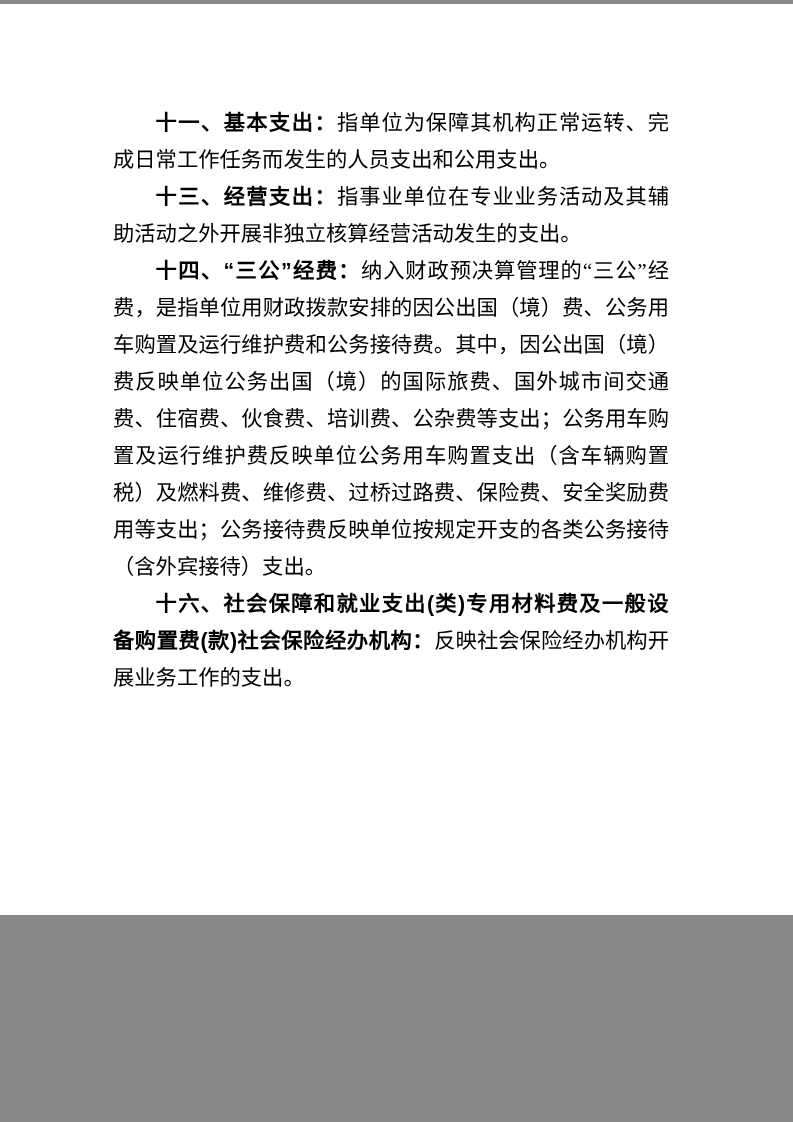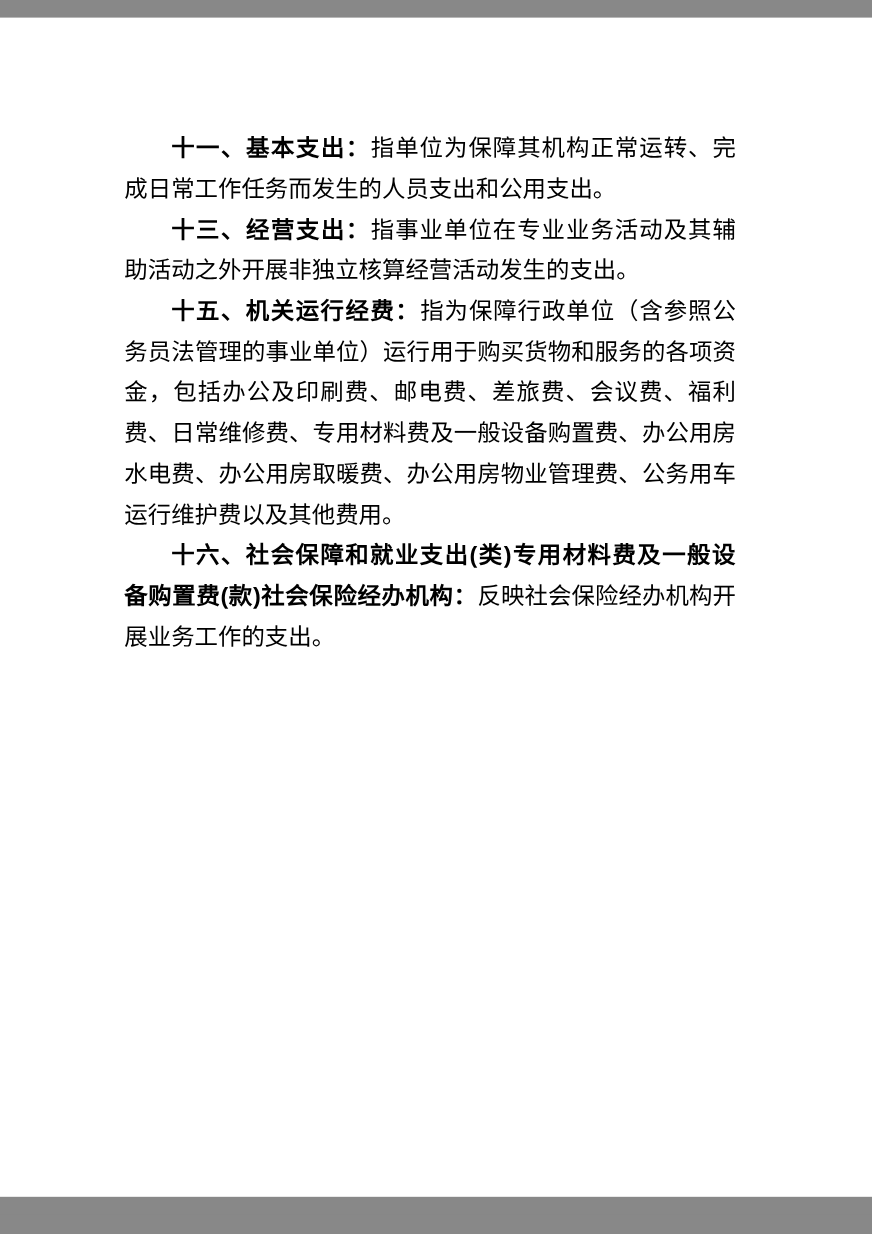--- a/index.html
+++ b/index.html
@@ -3,22 +3,22 @@
 <meta charset="utf-8">
 <style>
   html, body {
     margin: 0;
     padding: 0;
     background: #888888;
   }
   .page {
     position: relative;
     width: 793px;
-    height: 1072px;
-    margin: 16px auto;
+    height: 911px;
+    margin: 4px auto;
     background: #ffffff;
     overflow: hidden;
     color: #000000;
   }
   .content {
     position: absolute;
     left: 113px;
     top: 101px;
     width: 556px;
     font-family: "Liberation Serif", "DejaVu Serif", serif;
@@ -50,23 +50,23 @@
 
     <p>
       <span class="term">十一、基本支出：</span><span class="definition">指单位为保障其机构正常运转、完成日常工作任务而发生的人员支出和公用支出。</span>
     </p>
 
 
     <p>
       <span class="term">十三、经营支出：</span><span class="definition">指事业单位在专业业务活动及其辅助活动之外开展非独立核算经营活动发生的支出。</span>
     </p>
 
+    <p>
+      <span class="term">十四、“三公”经费：</span><span class="definition">纳入财政预决算管理的“三公”经费，是指单位用财政拨款安排的因公出国（境）费、公务用车购置及运行维护费和公务接待费。其中，因公出国（境）费反映单位公务出国（境）的国际旅费、国外城市间交通费、住宿费、伙食费、培训费、公杂费等支出；公务用车购置及运行维护费反映单位公务用车购置支出（含车辆购置税）及燃料费、维修费、过桥过路费、保险费、安全奖励费用等支出；公务接待费反映单位按规定开支的各类公务接待（含外宾接待）支出。</span>
+    </p>
 
-    <p>
-      <span class="term">十五、机关运行经费：</span><span class="definition">指为保障行政单位（含参照公务员法管理的事业单位）运行用于购买货物和服务的各项资金，包括办公及印刷费、邮电费、差旅费、会议费、福利费、日常维修费、专用材料费及一般设备购置费、办公用房水电费、办公用房取暖费、办公用房物业管理费、公务用车运行维护费以及其他费用。</span>
-    </p>
 
     <p>
       <span class="term">十六、社会保障和就业支出(类)专用材料费及一般设备购置费(款)社会保险经办机构：</span><span class="definition">反映社会保险经办机构开展业务工作的支出。</span>
     </p>
 
   </div>
 </div>
 
 </body></html>

